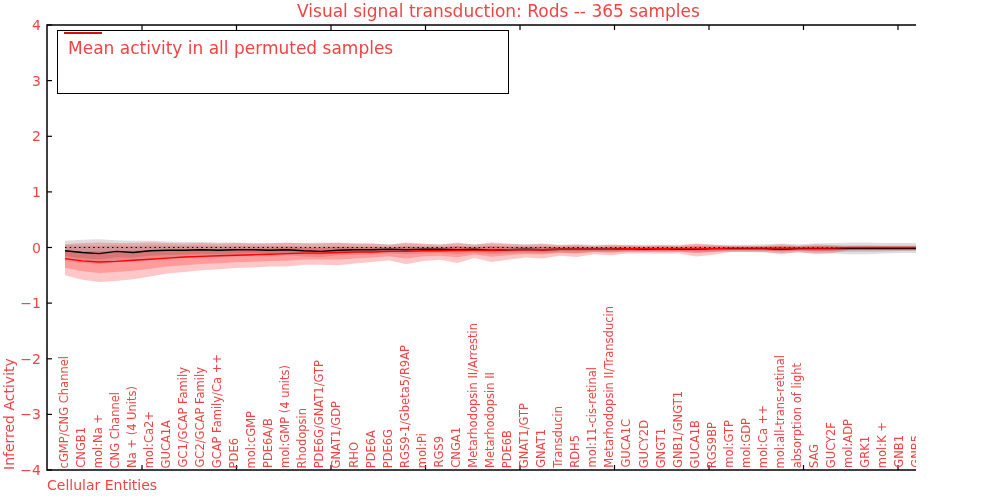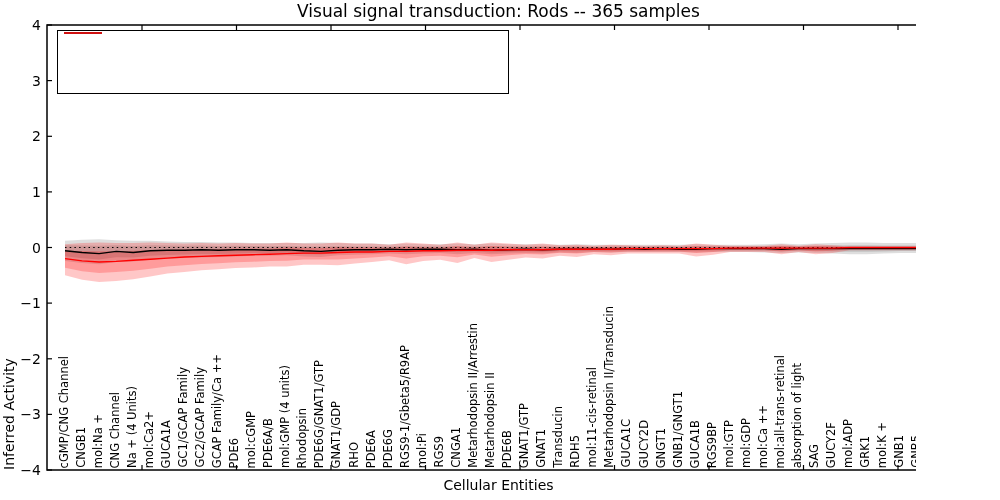--- a/index.html
+++ b/index.html
@@ -1,22 +1,22 @@
 <!DOCTYPE html>
 <html><head>
 <meta charset="utf-8">
 <style>
   html,body{margin:0;padding:0;background:#ffffff;}
   #fig{
     position:relative;width:916px;height:500px;background:#ffffff;overflow:hidden;
-    font-family:"DejaVu Sans","Liberation Sans",sans-serif;color:#000000;
+    font-family:"DejaVu Sans","Liberation Sans",sans-serif;color:#ef4444;
   }
   .title{position:absolute;top:1px;left:47px;width:903px;text-align:center;
          font-size:17px;white-space:nowrap;}
-  .xlabel{position:absolute;top:477px;left:47px;width:903px;text-align:center;font-size:14px;}
+  .xlabel{position:absolute;top:477px;left:47px;width:903px;text-align:left;font-size:14px;}
   .ylabel{position:absolute;left:1px;top:25px;height:445px;display:flex;align-items:center;
           writing-mode:vertical-rl;transform:rotate(180deg);font-size:14px;}
   .legend{position:absolute;left:57px;top:30px;width:452px;height:64px;
           background:#ffffff;border:1.6px solid #000;box-sizing:border-box;
           display:flex;flex-direction:column;justify-content:space-around;padding:3px 10px;}
   .legend-row{display:flex;align-items:center;height:28px;}
   .legend-swatch{width:38px;height:4px;margin:0 14px 0 6px;flex:0 0 auto;}
   .legend-label{font-size:17px;white-space:nowrap;}
   .ytick{position:absolute;left:0;width:41px;text-align:right;font-size:14px;line-height:14px;}
   .xcat{position:absolute;writing-mode:vertical-rl;transform:rotate(180deg);
@@ -76,20 +76,21 @@
 
   <div class="title">Visual signal transduction: Rods -- 365 samples</div>
   <div class="xlabel">Cellular Entities</div>
   <div class="ylabel">Inferred Activity</div>
 
   <div class="legend">
     <div class="legend-row">
       <svg class="legend-swatch" width="38" height="4">
         <line x1="0" y1="2" x2="38" y2="2" stroke-width="1.6" stroke="#000000"></line>
       </svg>
+      <span class="legend-label">Mean activity in all permuted samples</span>
     </div>
     <div class="legend-row">
       <svg class="legend-swatch" width="38" height="4">
         <line x1="0" y1="2" x2="38" y2="2" stroke-width="1.6" stroke="#ff0000"></line>
       </svg>
     </div>
   </div>
 <div class="ytick" style="top: 18px;">4</div>
     <div class="ytick" style="top: 73.625px;">3</div>
     <div class="ytick" style="top: 129.25px;">2</div>

